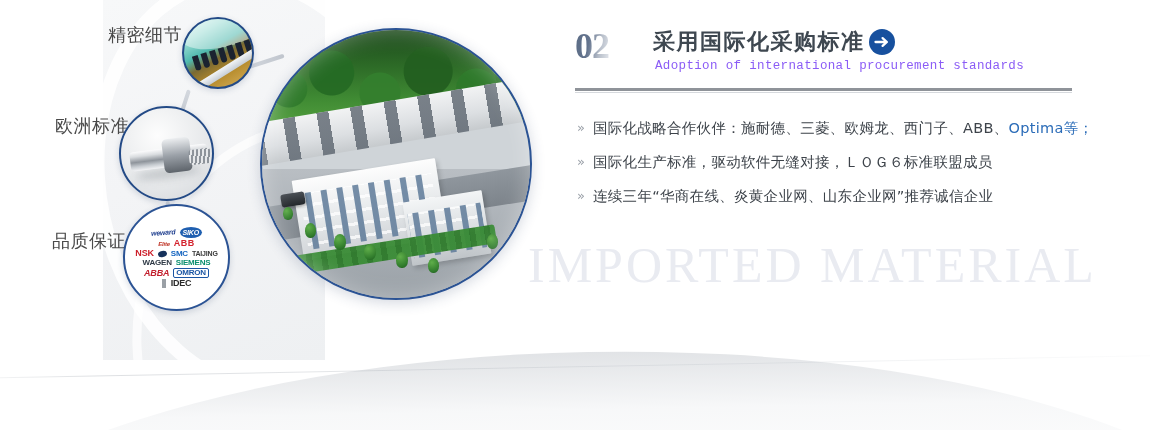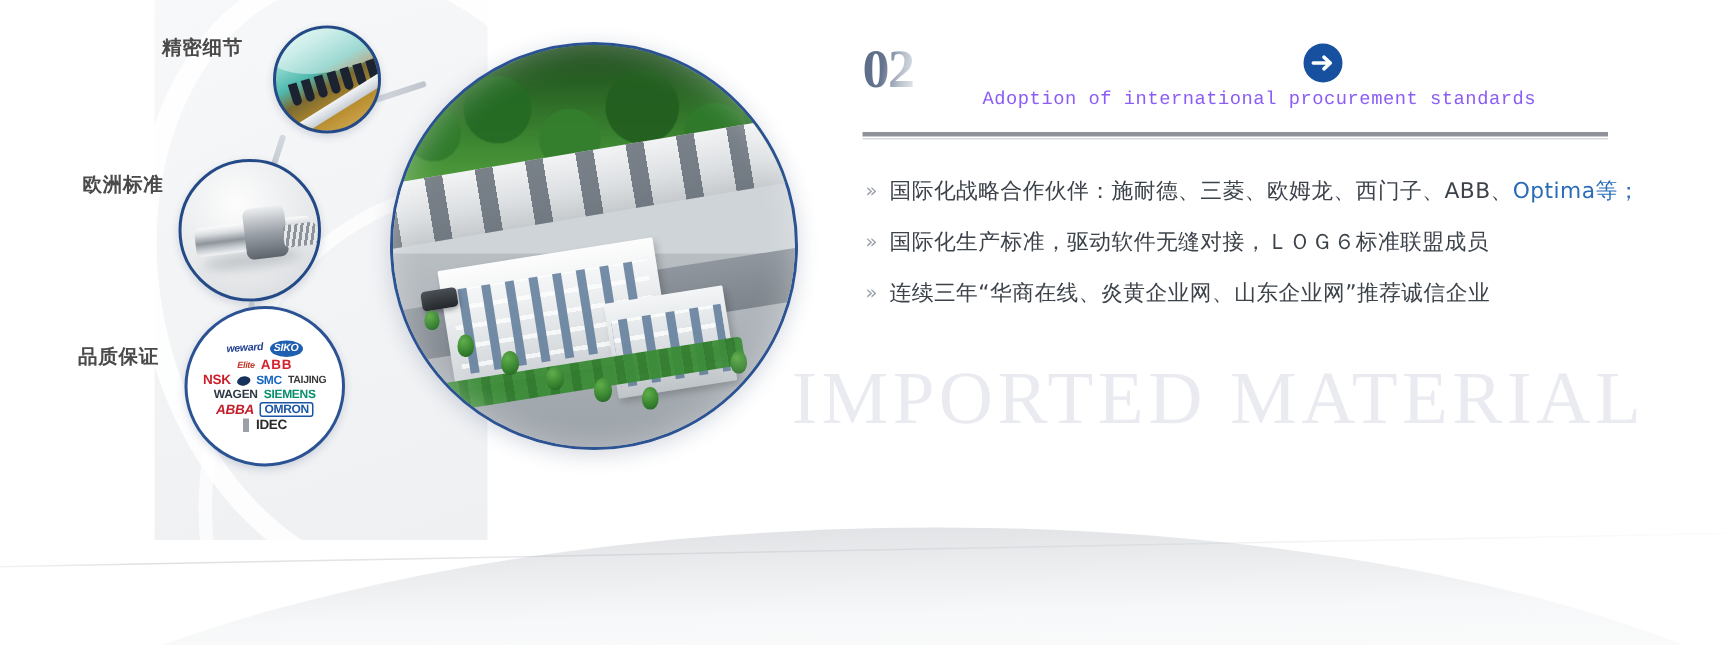--- a/index.html
+++ b/index.html
@@ -59,26 +59,25 @@
     position: absolute;
     background: linear-gradient(90deg, #c9ced6, #aeb5bf);
     border-radius: 2px;
     transform-origin: left center;
     opacity: .75;
   }
 
   
   .side-label {
     position: absolute;
-    font-size: 13px;
+    font-size: 18px;
     color: #4a4a4a;
     letter-spacing: .5px;
     white-space: nowrap;
     font-family: "DejaVu Sans", "Liberation Sans", sans-serif;
-    font-weight: bold;
   }
   #label-precision { left: 108px; top: 23px; }
   #label-european  { left: 55px;  top: 114px; }
   #label-quality   { left: 52px;  top: 229px; }
 
   
   .bubble {
     position: absolute;
     border-radius: 50%;
     overflow: hidden;
@@ -411,20 +410,21 @@
     <div class="fac-tree" style="left:8%;  top:66%; width:10px; height:13px;"></div>
     <div class="fac-tree" style="left:84%; top:76%; width:11px; height:15px;"></div>
     <div id="fac-vignette"></div>
   </div>
 
   <div id="right-content">
 
     <div id="header-row">
       <div id="badge-number">02</div>
 
+      <div id="header-title">采用国际化采购标准</div>
 
       <div id="header-arrow-icon">
         <svg width="28" height="28" viewBox="0 0 28 28">
           <circle cx="14" cy="14" r="13" fill="#17509e"></circle>
           <path d="M7.5 14 H18.2 M14.6 10.1 L18.9 14 L14.6 17.9" stroke="#ffffff" stroke-width="2.3" fill="none" stroke-linecap="round" stroke-linejoin="round"></path>
         </svg>
       </div>
 
       <div id="header-subtitle">Adoption of international procurement standards</div>
     </div>

